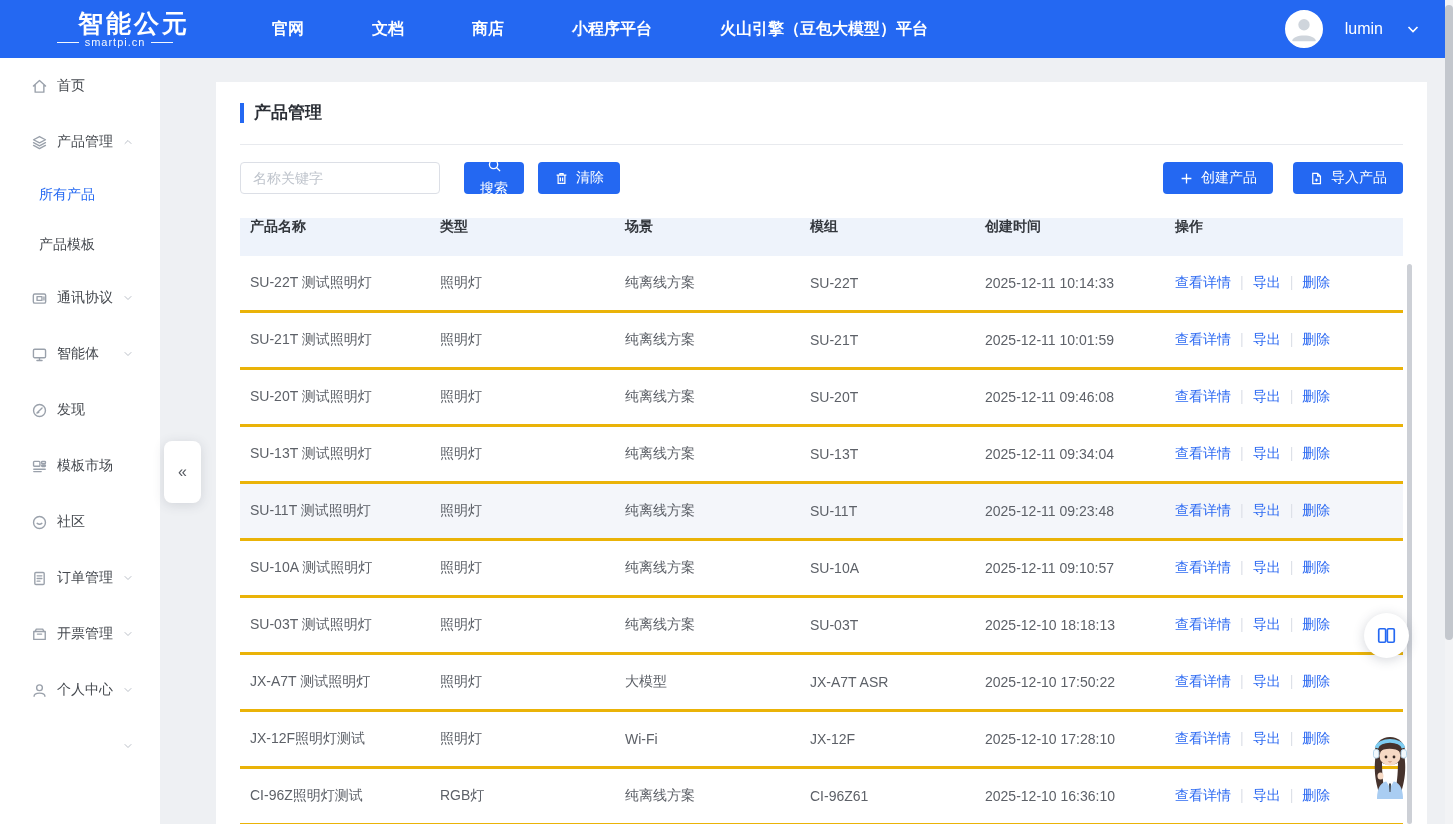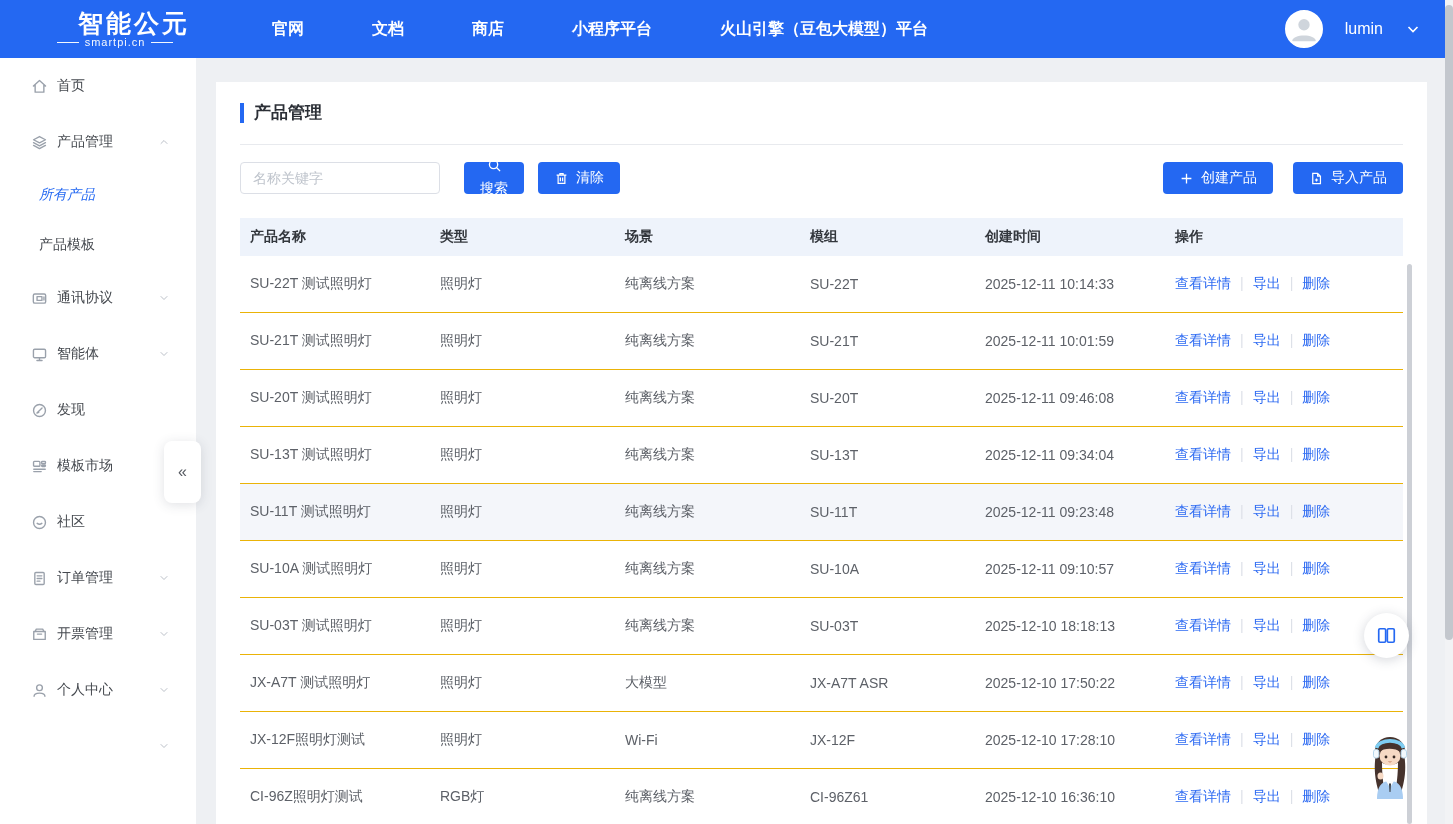--- a/index.html
+++ b/index.html
@@ -14,27 +14,27 @@
   .logo-sub { font-size:11px; letter-spacing:1px; display:flex; align-items:center; justify-content:center; gap:6px; opacity:.95; }
   .logo-sub:before,.logo-sub:after { content:""; width:22px; height:1px; background:#fff; display:inline-block; }
   .topnav { display:flex; align-items:center; margin-left:48px; }
   .nav-item { color:#fff; font-size:16px; padding:12px 34px; line-height:58px; cursor:pointer; white-space:nowrap;font-weight:bold; }
   .top-right { position:absolute; right:32px; top:0; height:58px; display:flex; align-items:center; gap:22px; }
   .avatar { width:38px; height:38px; border-radius:50%; background:#fff; border:2px solid #fff; overflow:hidden; }
   .username { color:#fff; font-size:16px; }
   .user-chevron { color:#fff; display:flex; }
 
   
-  .sidebar { position:absolute; left:0; top:58px; width:196px; height:766px; background:#fff; z-index:10; }
+  .sidebar { position:absolute; left:0; top:58px; width:160px; height:766px; background:#fff; z-index:10; }
   .side-item { height:56px; display:flex; align-items:center; padding-left:31px; cursor:pointer; position:relative; }
   .side-item .s-icon { width:17px; height:17px; color:#9aa1ab; display:flex; margin-right:9px; }
   .side-item .s-label { font-size:14px; color:#45494f; }
   .side-item .s-chevron { position:absolute; right:26px; color:#b9bec6; display:flex; }
   .side-child { height:50px; display:flex; align-items:center; padding-left:39px; font-size:14px; color:#45494f; cursor:pointer; }
-  .side-child.active { color:#2468f2;font-style:italic; }
+  .side-child.active { color:#2468f2; }
   .collapse-tab { position:absolute; left:164px; top:441px; width:37px; height:62px; background:#fff;
     border-radius:8px; box-shadow:0 2px 12px rgba(60,70,90,.16); z-index:12;
     display:flex; align-items:center; justify-content:center; font-size:16px; color:#565a61; cursor:pointer; }
 
   
   .card { position:absolute; left:216px; top:82px; width:1211px; height:742px; background:#fff; z-index:5; }
   .card-inner { padding:0 24px; }
   .title-row { padding-top:19px; display:flex; align-items:center; }
   .title-bar { width:4px; height:20px; background:#2468f2; margin-right:10px; }
   .page-title { font-size:17px; font-weight:bold; color:#2b2f36; }
@@ -45,25 +45,25 @@
   .search-input::placeholder { color:#bfc4cc; }
   .btn { height:32px; background:#2468f2; color:#fff; border:none; border-radius:4px; font-size:14px;
     display:inline-flex; align-items:center; justify-content:center; gap:7px; padding:0 16px; cursor:pointer; font-family:inherit; }
   .btn .b-icon { width:15px; height:15px; display:flex; }
   .btn-search { margin-left:24px;flex-direction:column; }
   .btn-clear { margin-left:14px; }
   .toolbar-right { margin-left:auto; display:flex; gap:20px; }
 
   
   .table { margin-top:24px; }
-  .thead { display:flex; background:#eef3fb; height:38px; align-items:center; }
+  .thead { display:flex; background:#eef3fb; height:38px; align-items:flex-start; }
   .thead .cell { font-weight:bold; color:#33373d; font-size:14px; }
   .cell { padding-left:10px; font-size:14px; color:#5d6168; white-space:nowrap; overflow:hidden; }
   .c0{width:190px}.c1{width:185px}.c2{width:185px}.c3{width:175px}.c4{width:190px}.c5{flex:1}
-  .trow { display:flex; height:57px; align-items:center; border-bottom:1px solid #eab308; background:#fff; }
+  .trow { display:flex; height:57px; align-items:center; border-bottom:3px solid #eab308; background:#fff; }
   .trow.hl { background:#f4f6fa; }
   .link { color:#2e6bf2; cursor:pointer; }
   .sep { color:#dde1e8; margin:0 9px; }
 
   
   .table-scrollbar { position:absolute; left:1407px; top:264px; width:5px; height:560px; background:#cdd0d6; border-radius:3px; z-index:8; }
   .page-scroll-track { position:absolute; right:0; top:0; width:8px; height:824px; background:#f2f3f5; z-index:40; }
   .page-scroll-thumb { position:absolute; right:0; top:5px; width:8px; height:635px; background:#c3c7cd; border-radius:4px; }
   .reader-fab { position:absolute; left:1364px; top:613px; width:45px; height:45px; border-radius:50%;
     background:#fff; box-shadow:0 2px 12px rgba(60,70,90,.22); z-index:20;

